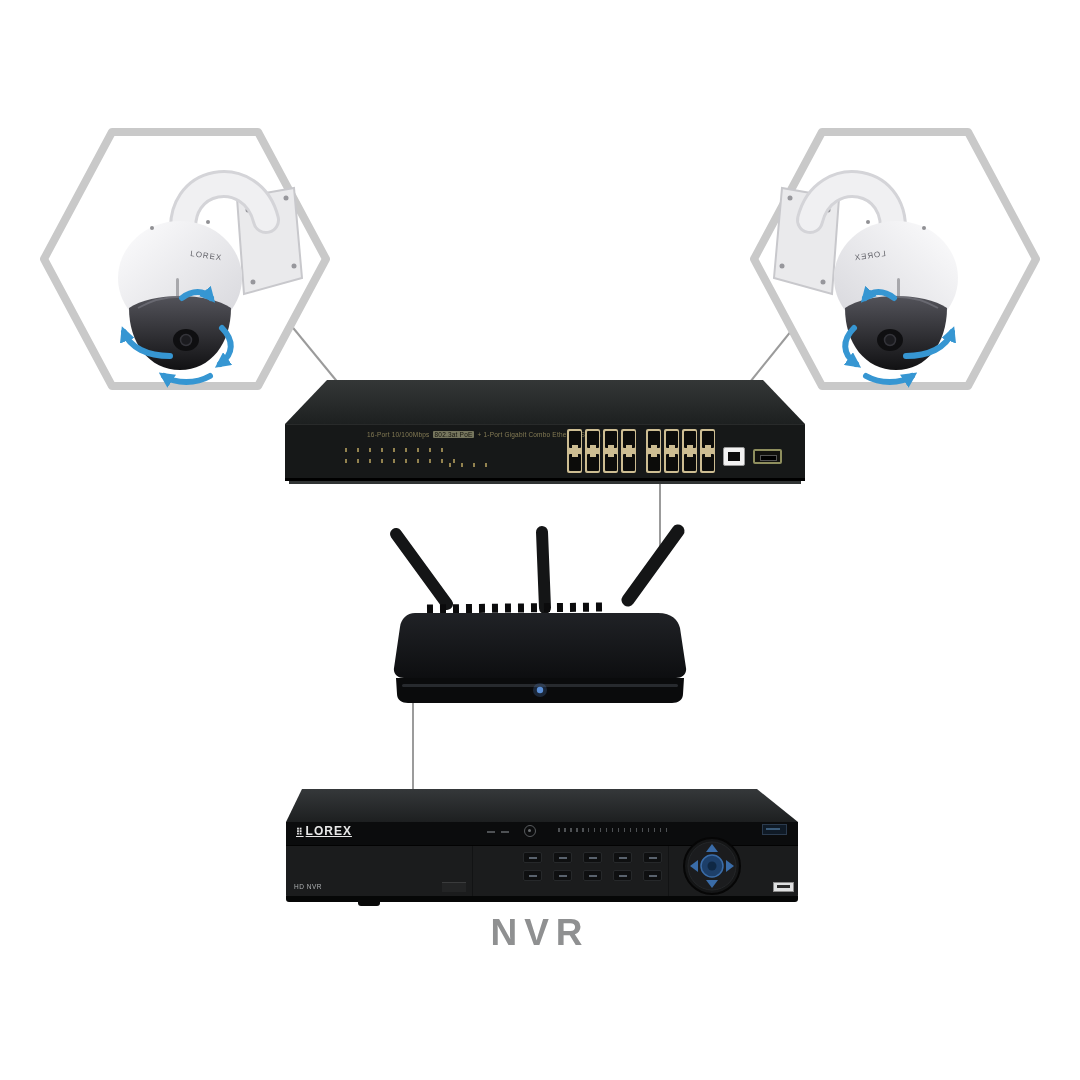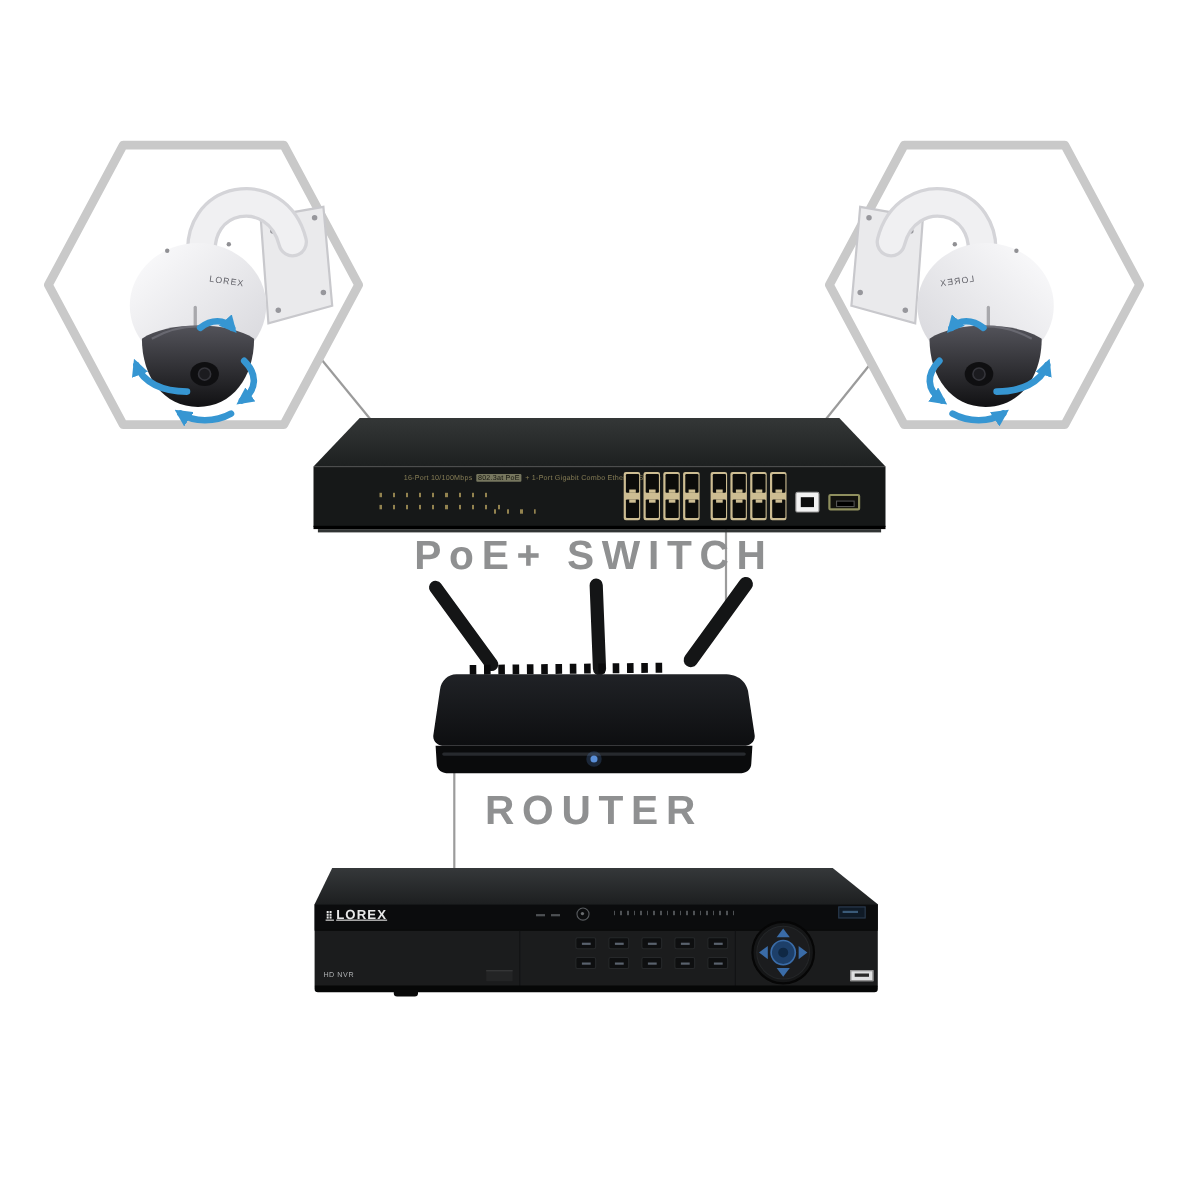--- a/index.html
+++ b/index.html
@@ -287,16 +287,15 @@
       <circle cx="30" cy="30" r="4.5" fill="#0f2844"></circle>
     </svg>
 
     <div class="abs usb">
         <i></i>
       </div>
     <div class="abs nvr-lip"></div>
     <div class="abs nvr-foot"></div>
   </div>
 
-  <div class="abs devlabel" style="top:484px">PoE+ SWITCH</div>
-  <div class="abs devlabel" style="top:716px">ROUTER</div>
+  <div class="abs devlabel" style="top:912px">NVR</div>
 
 </div>
 
 </body></html>

